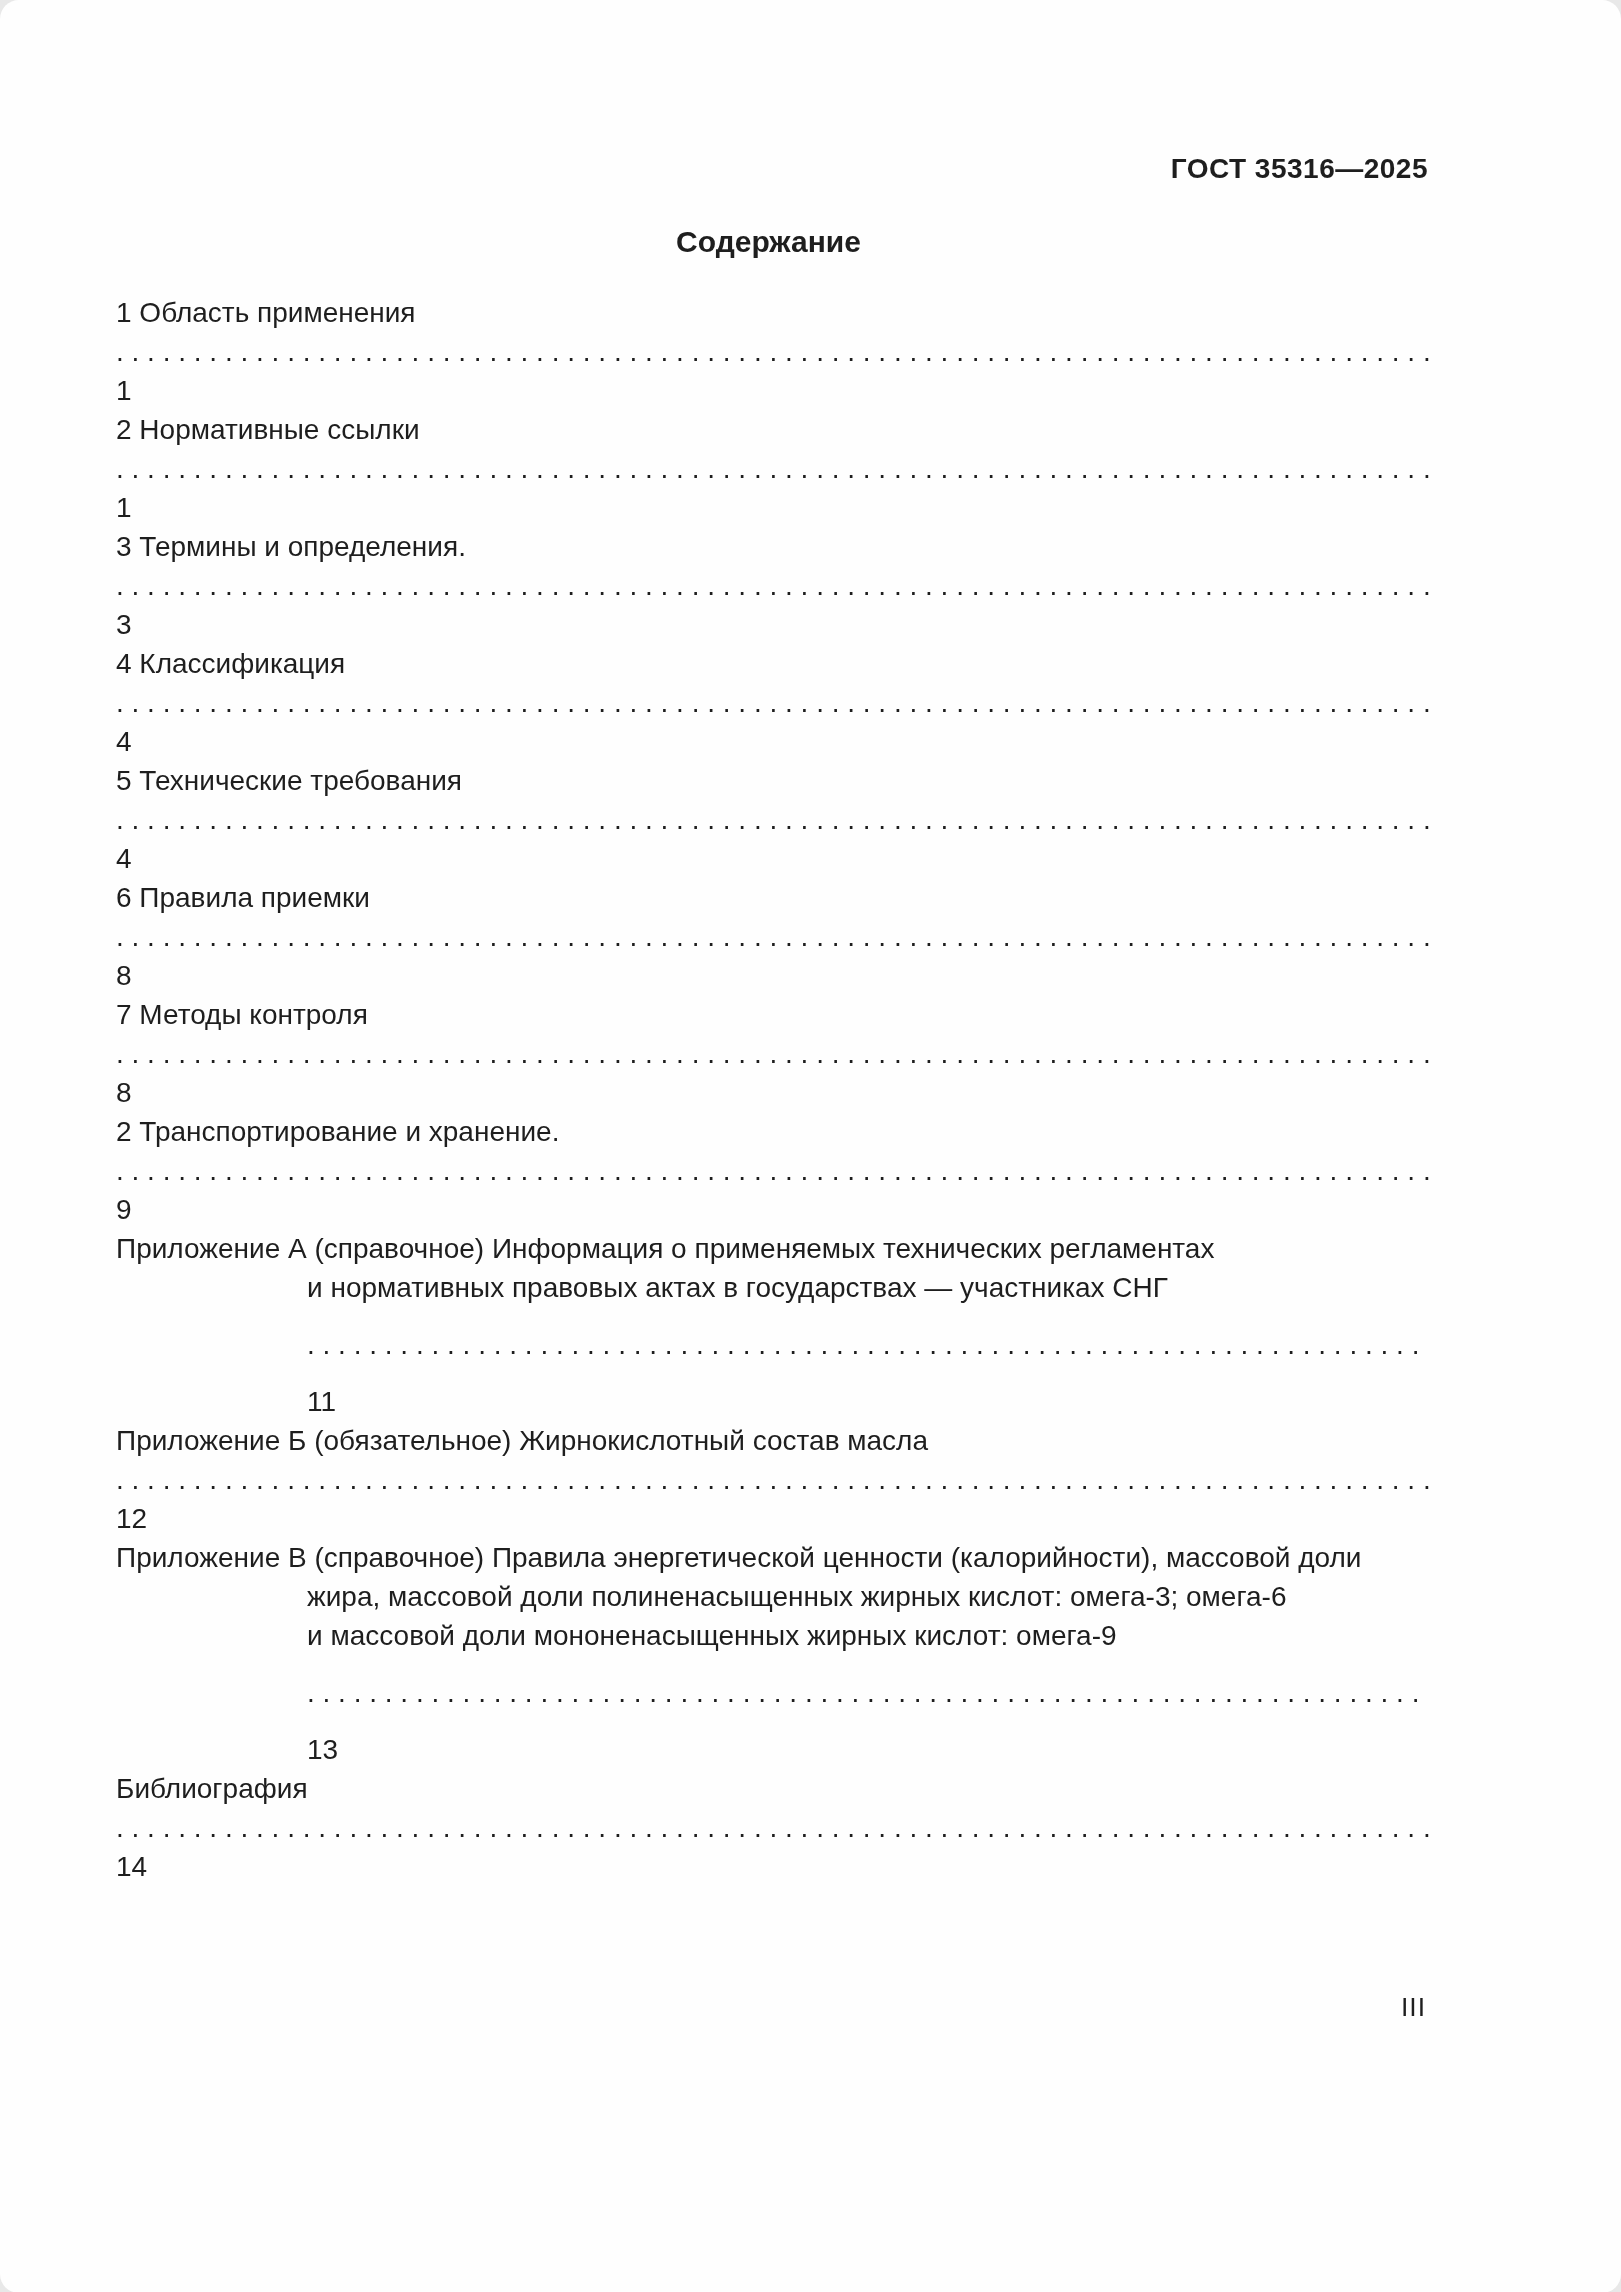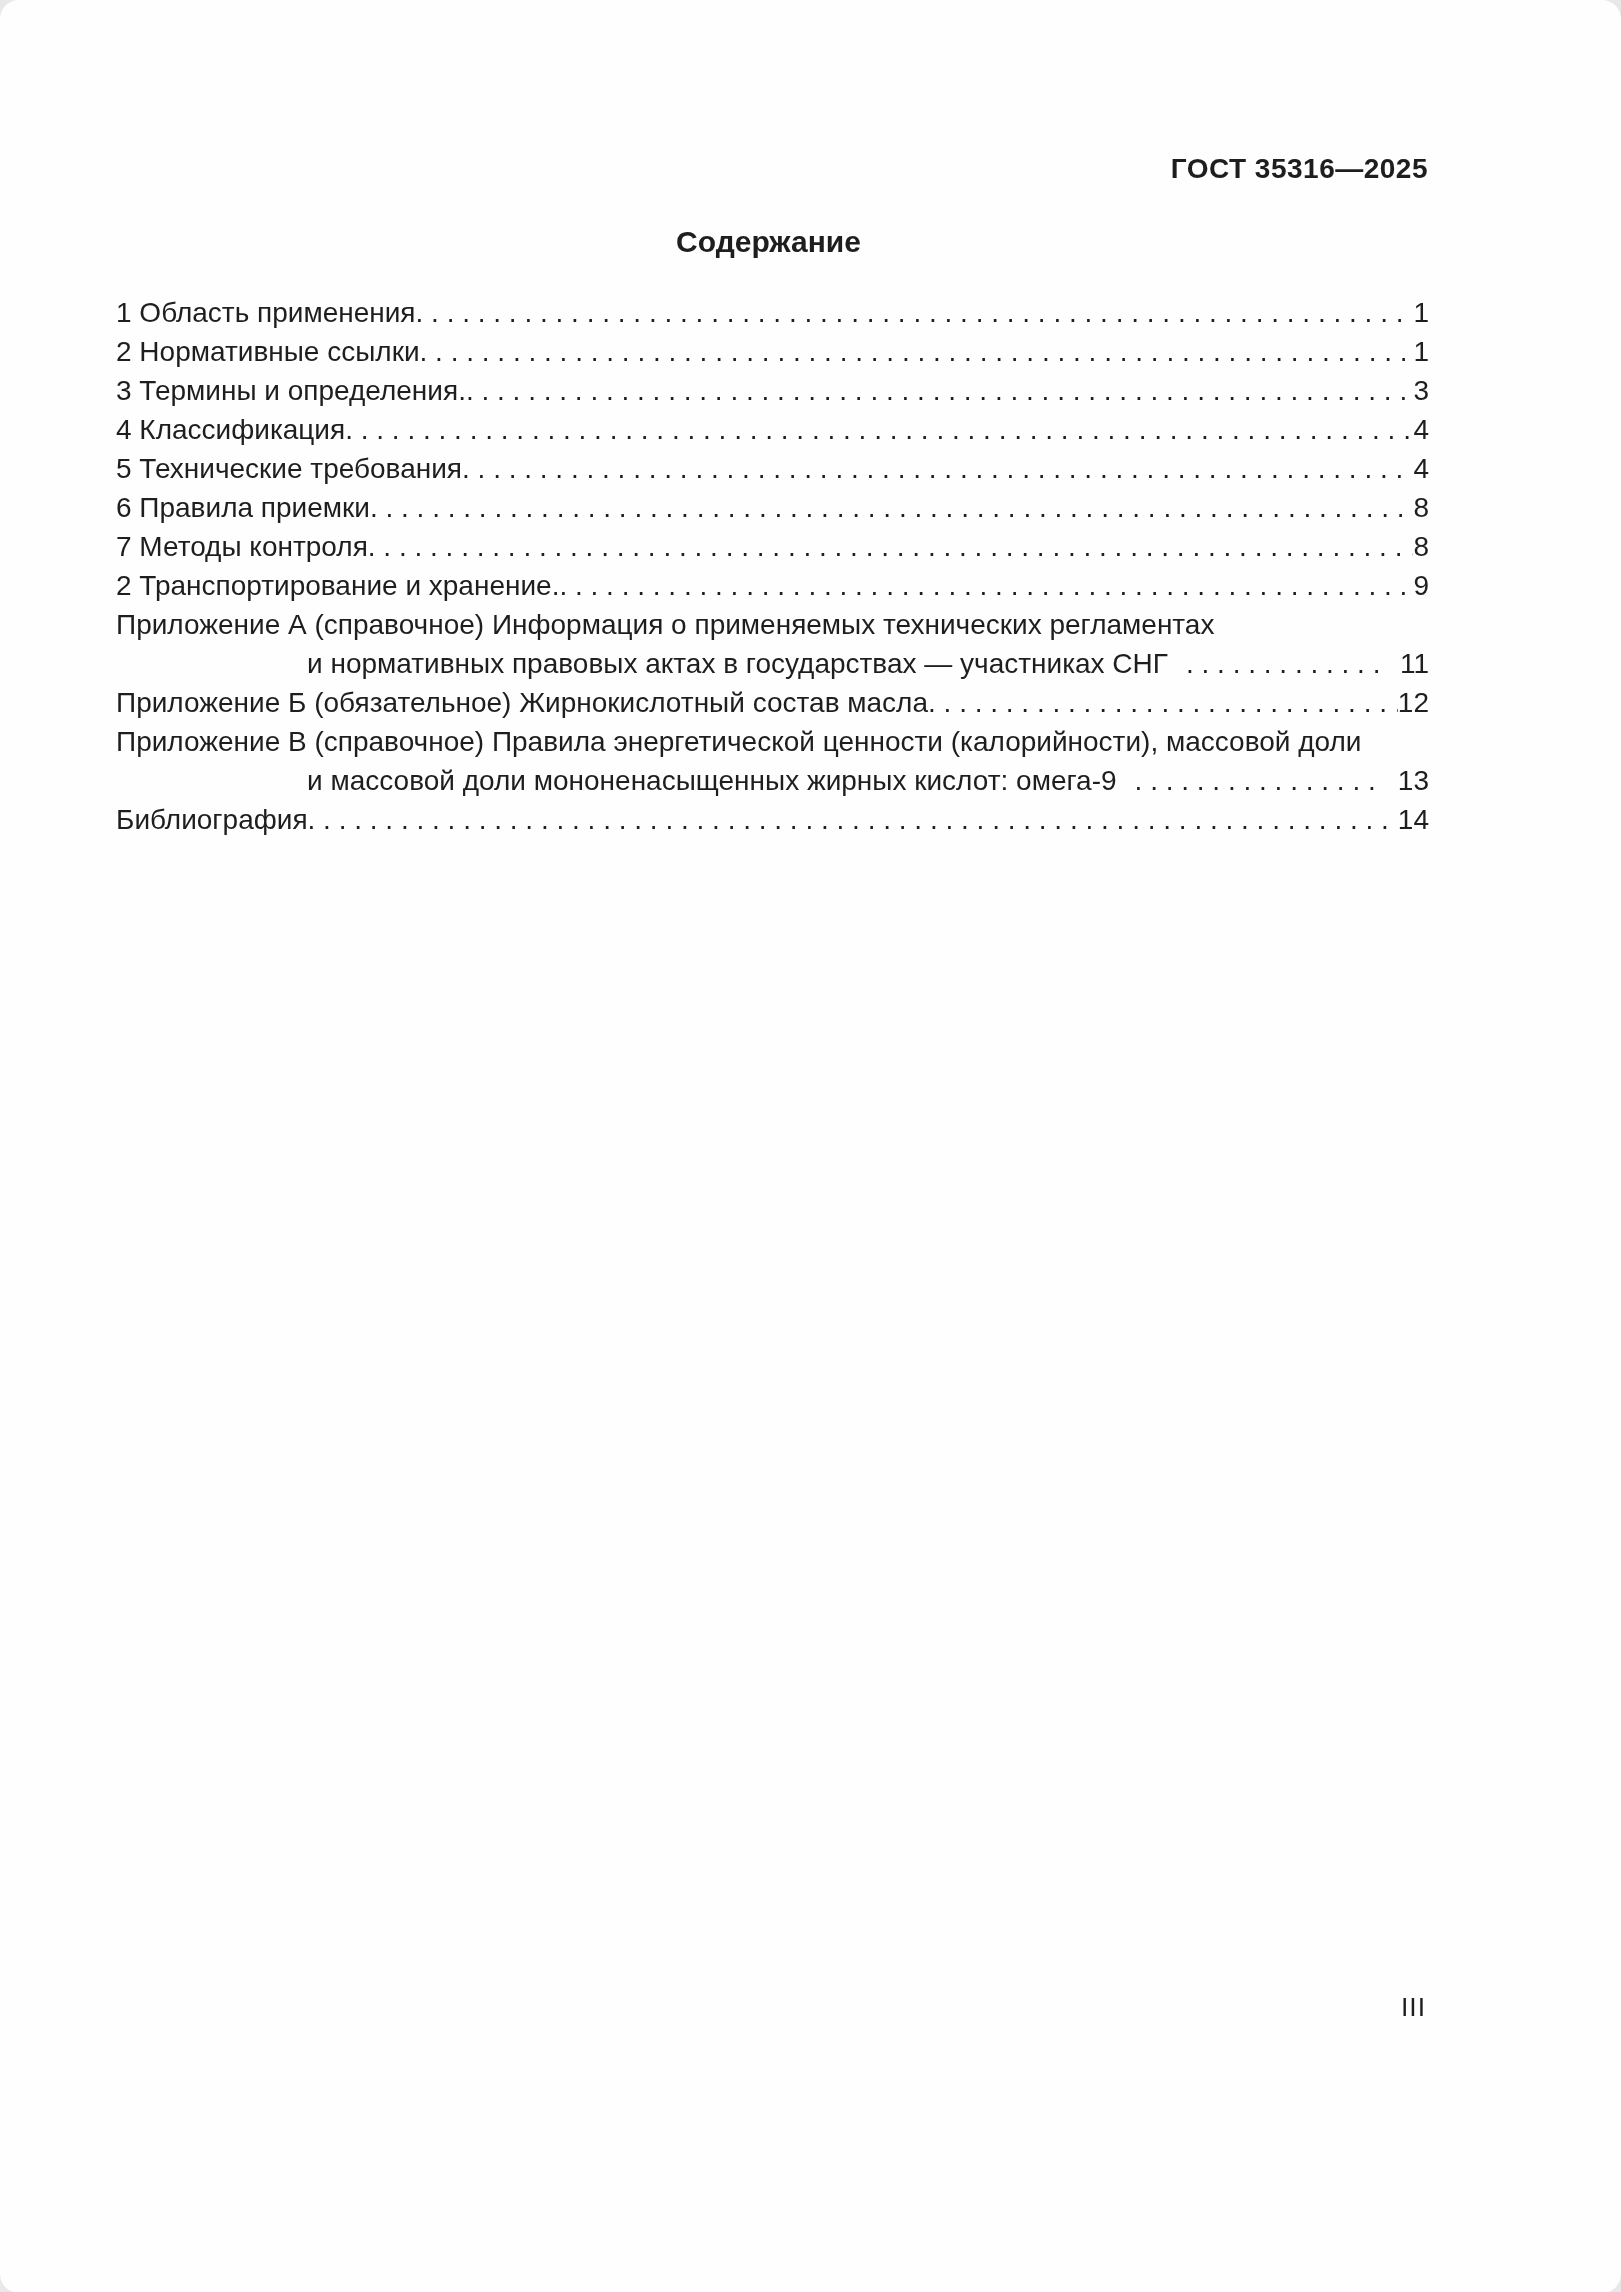--- a/index.html
+++ b/index.html
@@ -40,21 +40,21 @@
     position: absolute;
     top: 293px;
     left: 116px;
     width: 1313px;
     font-size: 28px;
     line-height: 39px;
   }
   .toc-entry { margin: 0; }
   .toc-line {
     display: flex;
-    flex-direction: row;
+    flex-direction: column;
   }
   .toc-line.cont {
     padding-left: 191px;
     gap: 18px;
   }
   .toc-text {
     white-space: nowrap;
     flex: 0 0 auto;
   }
   .leader {
@@ -155,20 +155,23 @@
           <span class="toc-text">Приложение Б (обязательное) Жирнокислотный состав масла</span>
           <span class="leader"> . . . . . . . . . . . . . . . . . . . . . . . . . . . . . . . . . . . . . . . . . . . . . . . . . . . . . . . . . . . . . . . . . . . . . . . . . . . . . . . . . . . . . . . . . . . . . . . . . . . . . . . . . . . . . . . . . . . . . . . . . . . . . . . . . . . . . . . . . . . . . . . . . . . . . .</span>
           <span class="pagenum">12</span>
         </div>
       </div>
       <div class="toc-entry">
         <div class="toc-line">
           <span class="toc-text">Приложение В (справочное) Правила энергетической ценности (калорийности), массовой доли</span>
         </div>
         <div class="toc-line cont">
+          <span class="toc-text">жира, массовой доли полиненасыщенных жирных кислот: омега-3; омега-6</span>
+        </div>
+        <div class="toc-line cont">
           <span class="toc-text">и массовой доли мононенасыщенных жирных кислот: омега-9</span>
           <span class="leader"> . . . . . . . . . . . . . . . . . . . . . . . . . . . . . . . . . . . . . . . . . . . . . . . . . . . . . . . . . . . . . . . . . . . . . . . . . . . . . . . . . . . . . . . . . . . . . . . . . . . . . . . . . . . . . . . . . . . . . . . . . . . . . . . . . . . . . . . . . . . . . . . . . . . . . .</span>
           <span class="pagenum">13</span>
         </div>
       </div>
       <div class="toc-entry">
         <div class="toc-line">
           <span class="toc-text">Библиография</span>
           <span class="leader"> . . . . . . . . . . . . . . . . . . . . . . . . . . . . . . . . . . . . . . . . . . . . . . . . . . . . . . . . . . . . . . . . . . . . . . . . . . . . . . . . . . . . . . . . . . . . . . . . . . . . . . . . . . . . . . . . . . . . . . . . . . . . . . . . . . . . . . . . . . . . . . . . . . . . . .</span>
           <span class="pagenum">14</span>

